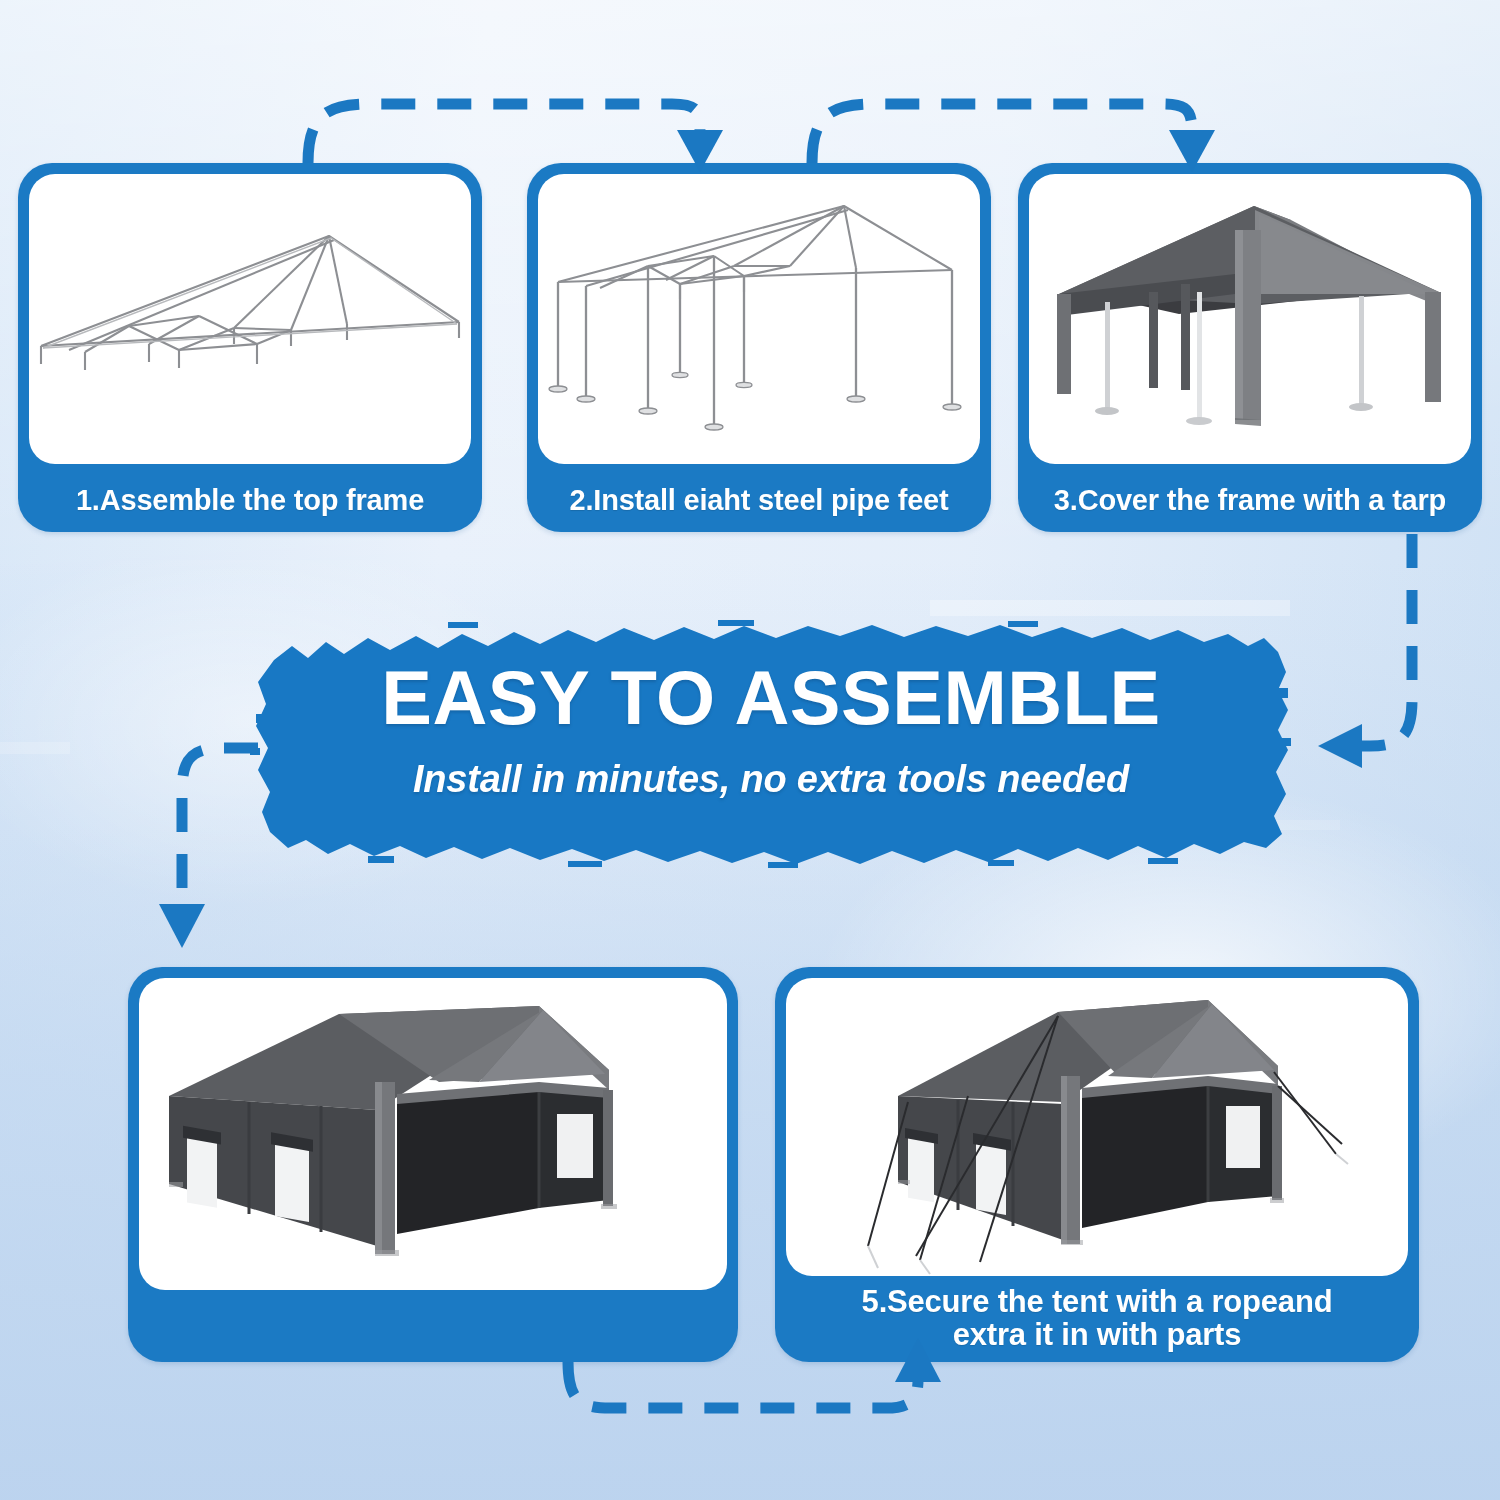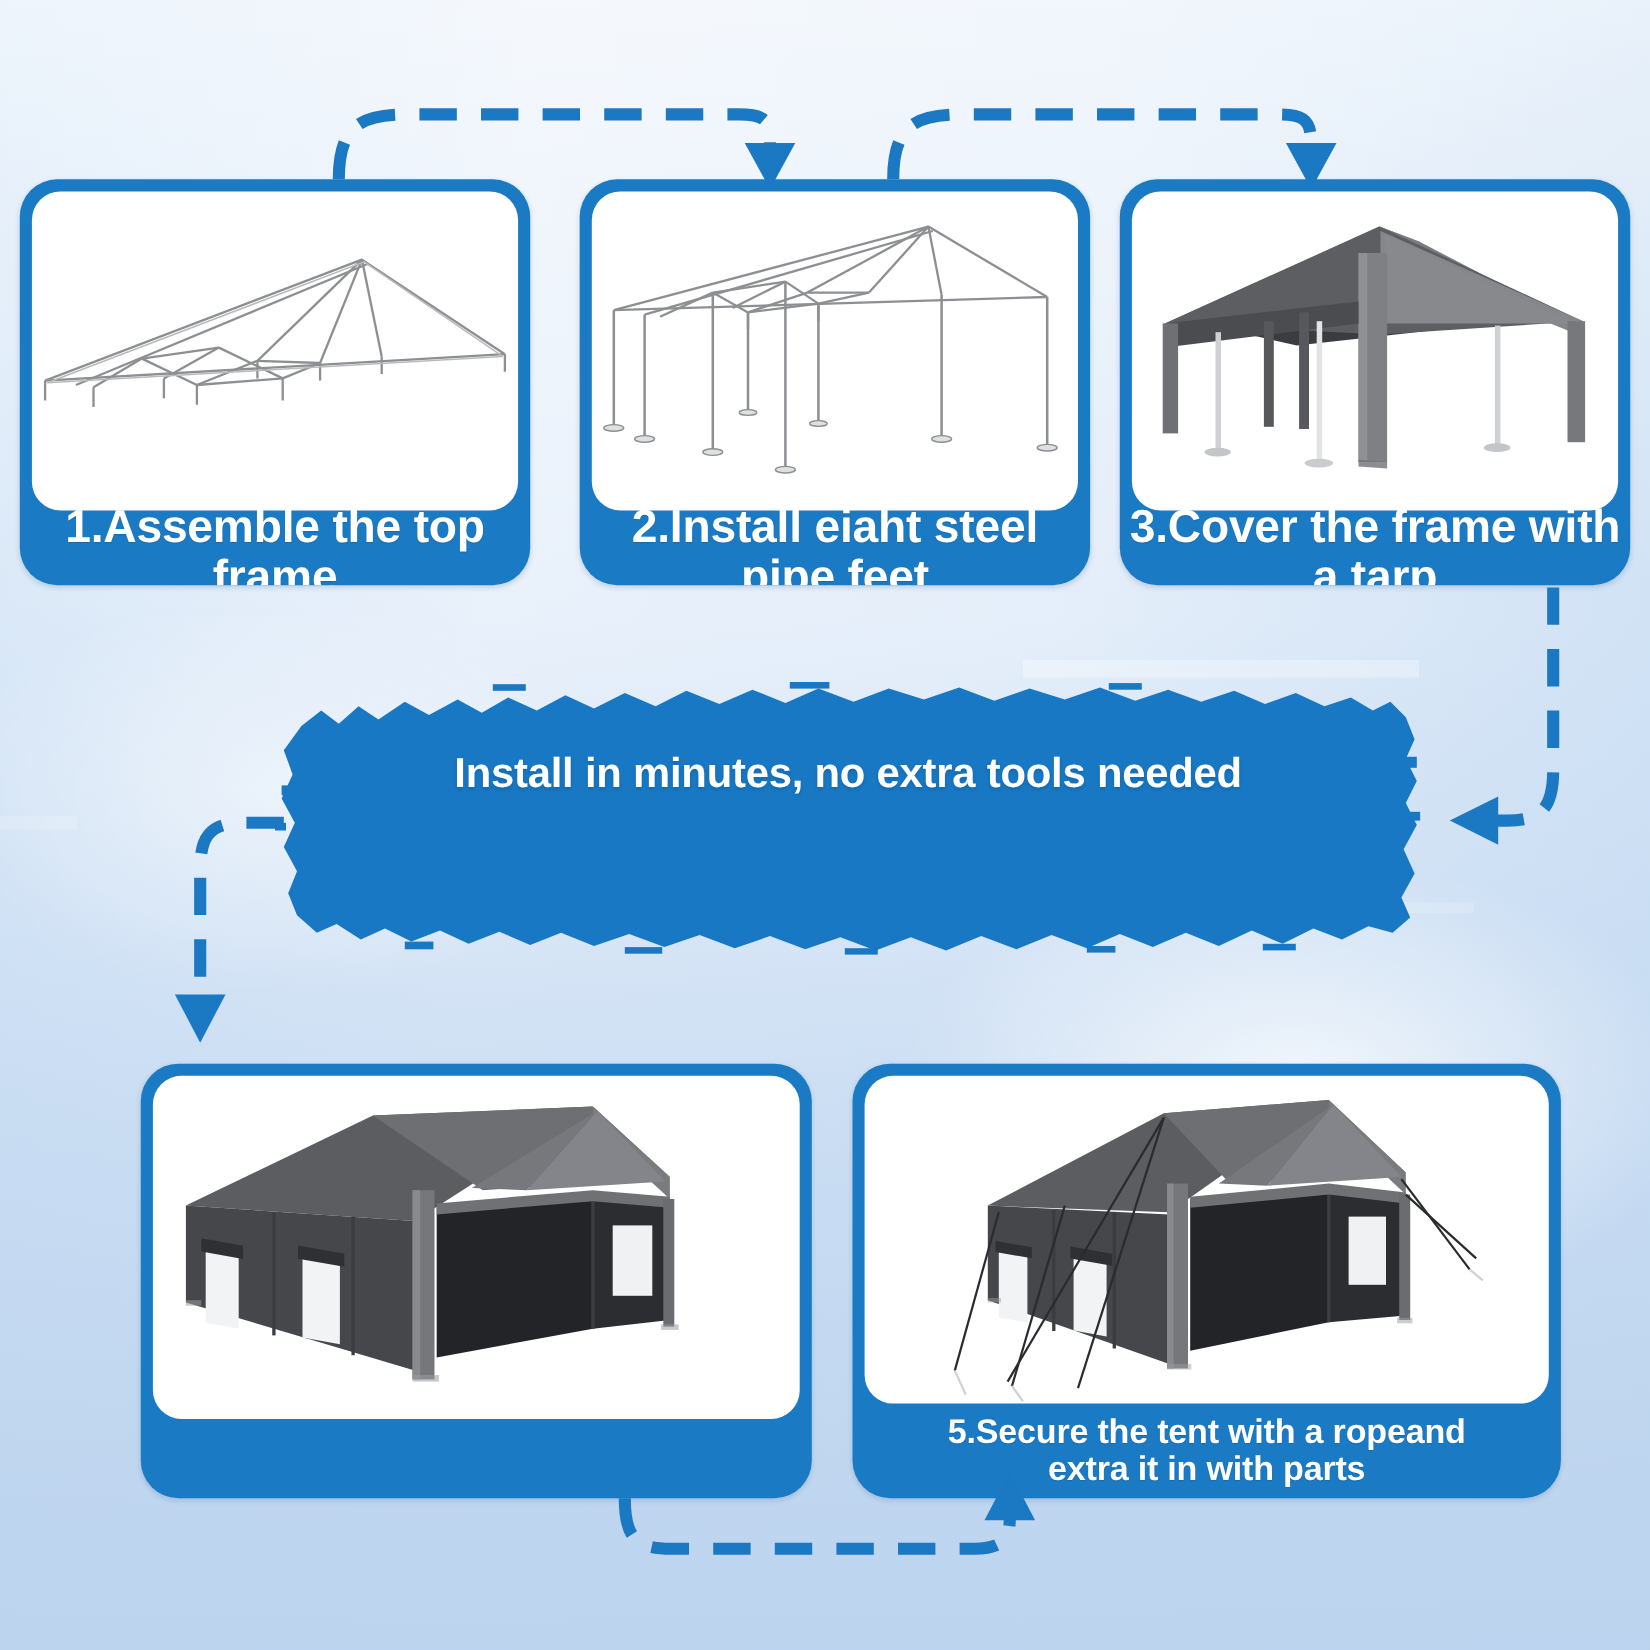--- a/index.html
+++ b/index.html
@@ -76,21 +76,21 @@
     color: #ffffff;
     text-align: center;
     font-weight: bold;
     letter-spacing: -0.2px;
     line-height: 1.08;
     text-shadow: 0 1px 1px rgba(0,0,0,0.13);
   }
 
   .card.top    { width: 464px; height: 369px; top: 163px; }
   .card.top .card-inner { height: 290px; }
-  .card.top .card-caption { height: 62px; font-size: 42px; display:flex; align-items:center; justify-content:center; }
+  .card.top .card-caption { height: 62px; font-size: 29px; display:flex; align-items:center; justify-content:center; }
 
   #card-1 { left: 18px; }
   #card-2 { left: 527px; }
   #card-3 { left: 1018px; }
 
   .card.bottom { height: 395px; top: 967px; }
   #card-4 { left: 128px; width: 610px; }
   #card-5 { left: 775px; width: 600px; padding-left: 44px; }
   .card.bottom .card-inner { height: 298px; }
   .card.bottom .card-caption { height: 88px; font-size: 31px; display:flex; align-items:center; justify-content:center; padding:0 8px; }
@@ -119,20 +119,21 @@
     line-height: 1.0;
     margin: 0;
     text-shadow: 0 2px 3px rgba(12,60,105,0.30);
   }
   #banner-sub {
     font-size: 38px;
     font-weight: bold;
     margin: 22px 0 0 0;
     letter-spacing: -0.2px;
     text-shadow: 0 2px 3px rgba(12,60,105,0.28);
+    font-style: italic;
   }
 
   
   #arrows {
     position: absolute;
     inset: 0;
     pointer-events: none;
   }
   #arrows .dash {
     fill: none;
@@ -307,20 +308,21 @@
         <rect x="320" y="243" width="34" height="6"></rect>
         <rect x="520" y="244" width="30" height="6"></rect>
         <rect x="740" y="242" width="26" height="6"></rect>
         <rect x="900" y="240" width="30" height="6"></rect>
         <rect x="200" y="4" width="30" height="6"></rect>
         <rect x="470" y="2" width="36" height="6"></rect>
         <rect x="760" y="3" width="30" height="6"></rect>
       </g>
     </svg>
     <div class="banner-text-wrap">
+      <div id="banner-title">EASY TO ASSEMBLE</div>
       <div id="banner-sub">Install in minutes, no extra tools needed</div>
     </div>
   </div>
 
   <div class="card bottom" id="card-4">
     <div class="card-inner">
       <div class="card-img">
         <svg viewBox="0 0 588 312" width="100%" height="100%" aria-hidden="true">
 
           <path d="M30 118 L200 36 L400 28 L238 132 Z" fill="#5b5d61"></path>

